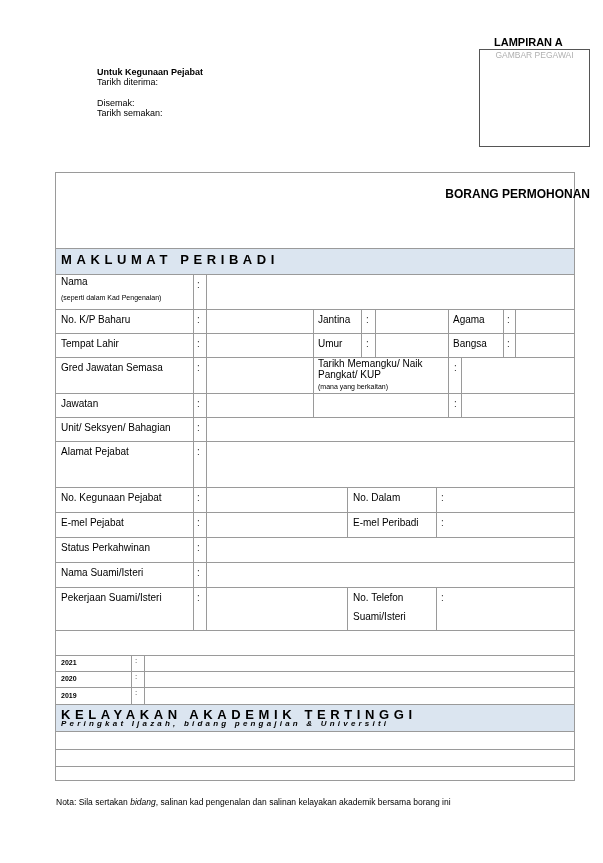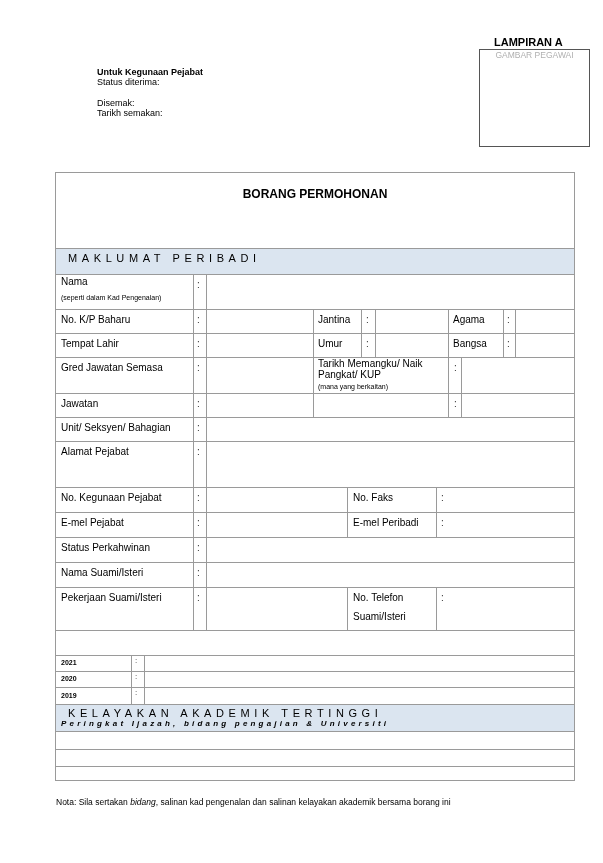--- a/index.html
+++ b/index.html
@@ -7,39 +7,39 @@
   .abs { position: absolute; }
   .lampiran { left: 494px; top: 36px; font-size: 11px; font-weight: bold; }
   .office { left: 74px; top: 67px; font-size: 9px; line-height: 10px; margin-left: 23px; }
   .office .b { font-weight: bold; }
   .photo { left: 461px; top: 49px; width: 111px; height: 98px; border: 1px solid #555; box-sizing: border-box; display: flex; align-items: flex-start; justify-content: center; margin-left: 18px; }
   .photo span { color: #b0b0b0; font-size: 8.5px; }
   .form { left: 55px; top: 172px; width: 520px; height: 609px; border: 1px solid #9a9a9a; box-sizing: border-box; }
   .cell { position: absolute; box-sizing: border-box; font-size: 10px; }
   .hline { position: absolute; height: 1px; background: #9a9a9a; }
   .vline { position: absolute; width: 1px; background: #9a9a9a; }
-  .title1 { position: absolute; left: 0; width: 100%; top: 14px; text-align: center; font-weight: bold; font-size: 12px; }
+  .title1 { position: absolute; left: 16px; width: 100%; top: 14px; text-align: right; font-weight: bold; font-size: 12px; }
   .title2 { position: absolute; left: 0; width: 100%; top: 44px; text-align: center; font-weight: bold; font-size: 12px; }
   .sect { position: absolute; left: 0; width: 518px; background: #dbe5f0; }
-  .sect .h { position: absolute; left: 12px; top: 3px; font-weight: normal; font-size: 11px; letter-spacing: 4.6px; }
+  .sect .h { position: absolute; left: 5px; top: 3px; font-weight: bold; font-size: 13px; letter-spacing: 4.6px; }
   .sect .s { position: absolute; left: 5px; top: 14px; font-weight: bold; font-style: italic; font-size: 8px; letter-spacing: 3.2px; }
   .lbl { position: absolute; font-size: 10px; white-space: nowrap; }
   .sm { font-size: 7px; }
   .tiny { font-size: 7px; font-weight: bold; }
   .col { position: absolute; font-size: 10px; color: #333; }
   .note { left: 56px; top: 797px; font-size: 8.5px; }
 </style>
 </head>
 <body>
 
 <div class="abs lampiran">LAMPIRAN A</div>
 
 <div class="abs office">
   <div class="b">Untuk Kegunaan Pejabat</div>
-  <div>Status diterima:</div>
+  <div>Tarikh diterima:</div>
   <div style="height:11px"></div>
   <div>Disemak:</div>
   <div>Tarikh semakan:</div>
 </div>
 
 <div class="abs photo">
   <span>GAMBAR PEGAWAI</span>
 </div>
 
 <div class="abs form">
@@ -113,21 +113,21 @@
   <div class="hline" style="left:0;width:518px;top:268px"></div>
 
   <div class="lbl" style="left:5px;top:273px">Alamat Pejabat</div>
   <div class="col" style="left:141px;top:273px">:</div>
   <div class="cell" style="left:151px;top:269px;width:366px;height:44px"></div>
   <div class="hline" style="left:0;width:518px;top:314px"></div>
 
   <div class="lbl" style="left:5px;top:319px">No. Kegunaan Pejabat</div>
   <div class="col" style="left:141px;top:319px">:</div>
   <div class="cell" style="left:151px;top:315px;width:140px;height:23px"></div>
-  <div class="lbl" style="left:297px;top:319px">No. Faks</div>
+  <div class="lbl" style="left:297px;top:319px">No. Dalam</div>
   <div class="col" style="left:385px;top:319px">:</div>
   <div class="cell" style="left:381px;top:315px;width:136px;height:23px"></div>
   <div class="hline" style="left:0;width:518px;top:339px"></div>
 
   <div class="lbl" style="left:5px;top:344px">E-mel Pejabat</div>
   <div class="col" style="left:141px;top:344px">:</div>
   <div class="cell" style="left:151px;top:340px;width:140px;height:23px"></div>
   <div class="lbl" style="left:297px;top:344px">E-mel Peribadi</div>
   <div class="col" style="left:385px;top:344px">:</div>
   <div class="cell" style="left:381px;top:340px;width:136px;height:23px"></div>

